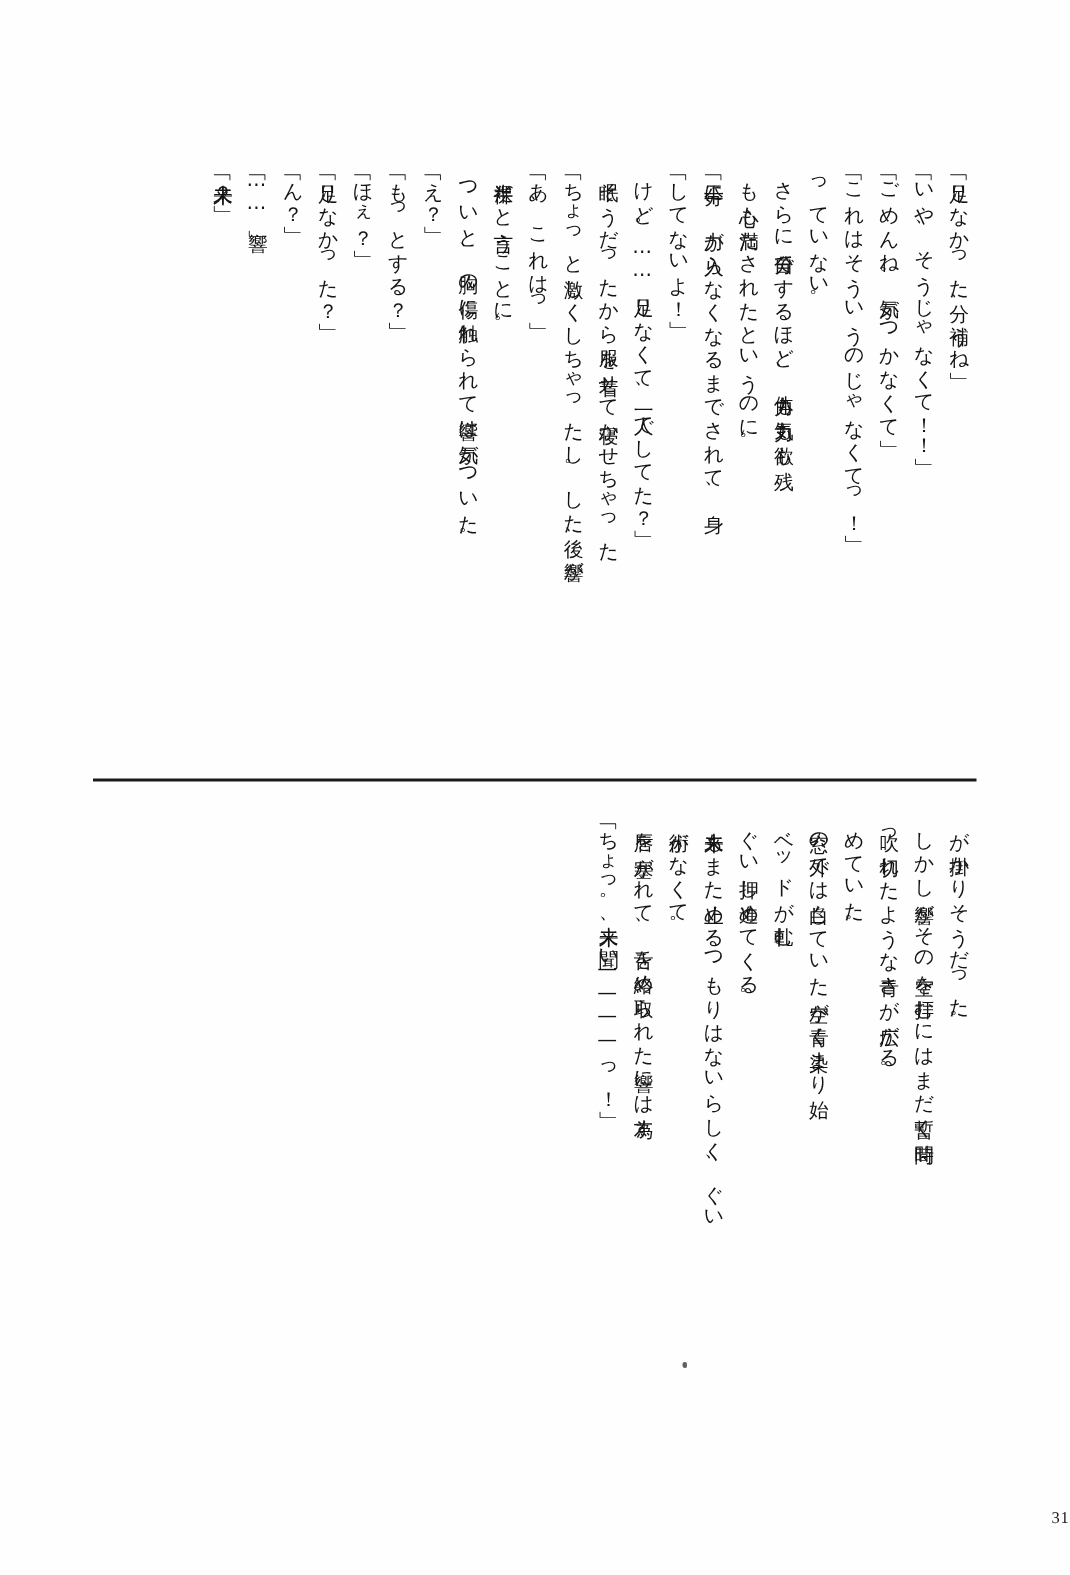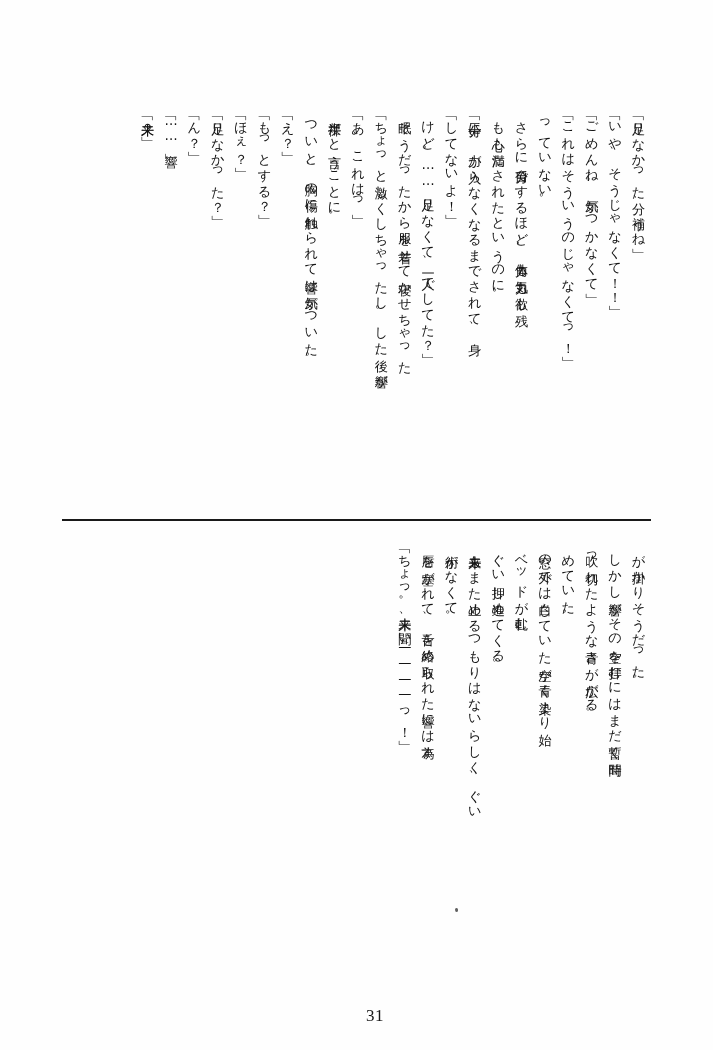--- a/index.html
+++ b/index.html
@@ -72,23 +72,23 @@
   #lower-block .vline {
     margin-left: 2px;
     max-height: 382px;
   }
 
   .page-number {
     position: absolute;
     left: 0;
     right: 0;
     top: 1006px;
-    text-align: center;
+    text-align: right;
     font-family: "Liberation Serif", serif;
-    font-size: 17px;
+    font-size: 11px;
     color: #171717;
     letter-spacing: 0.5px;
     padding-left: 37px;
   }
 
   
   .speck {
     position: absolute;
     width: 3px;
     height: 4px;

